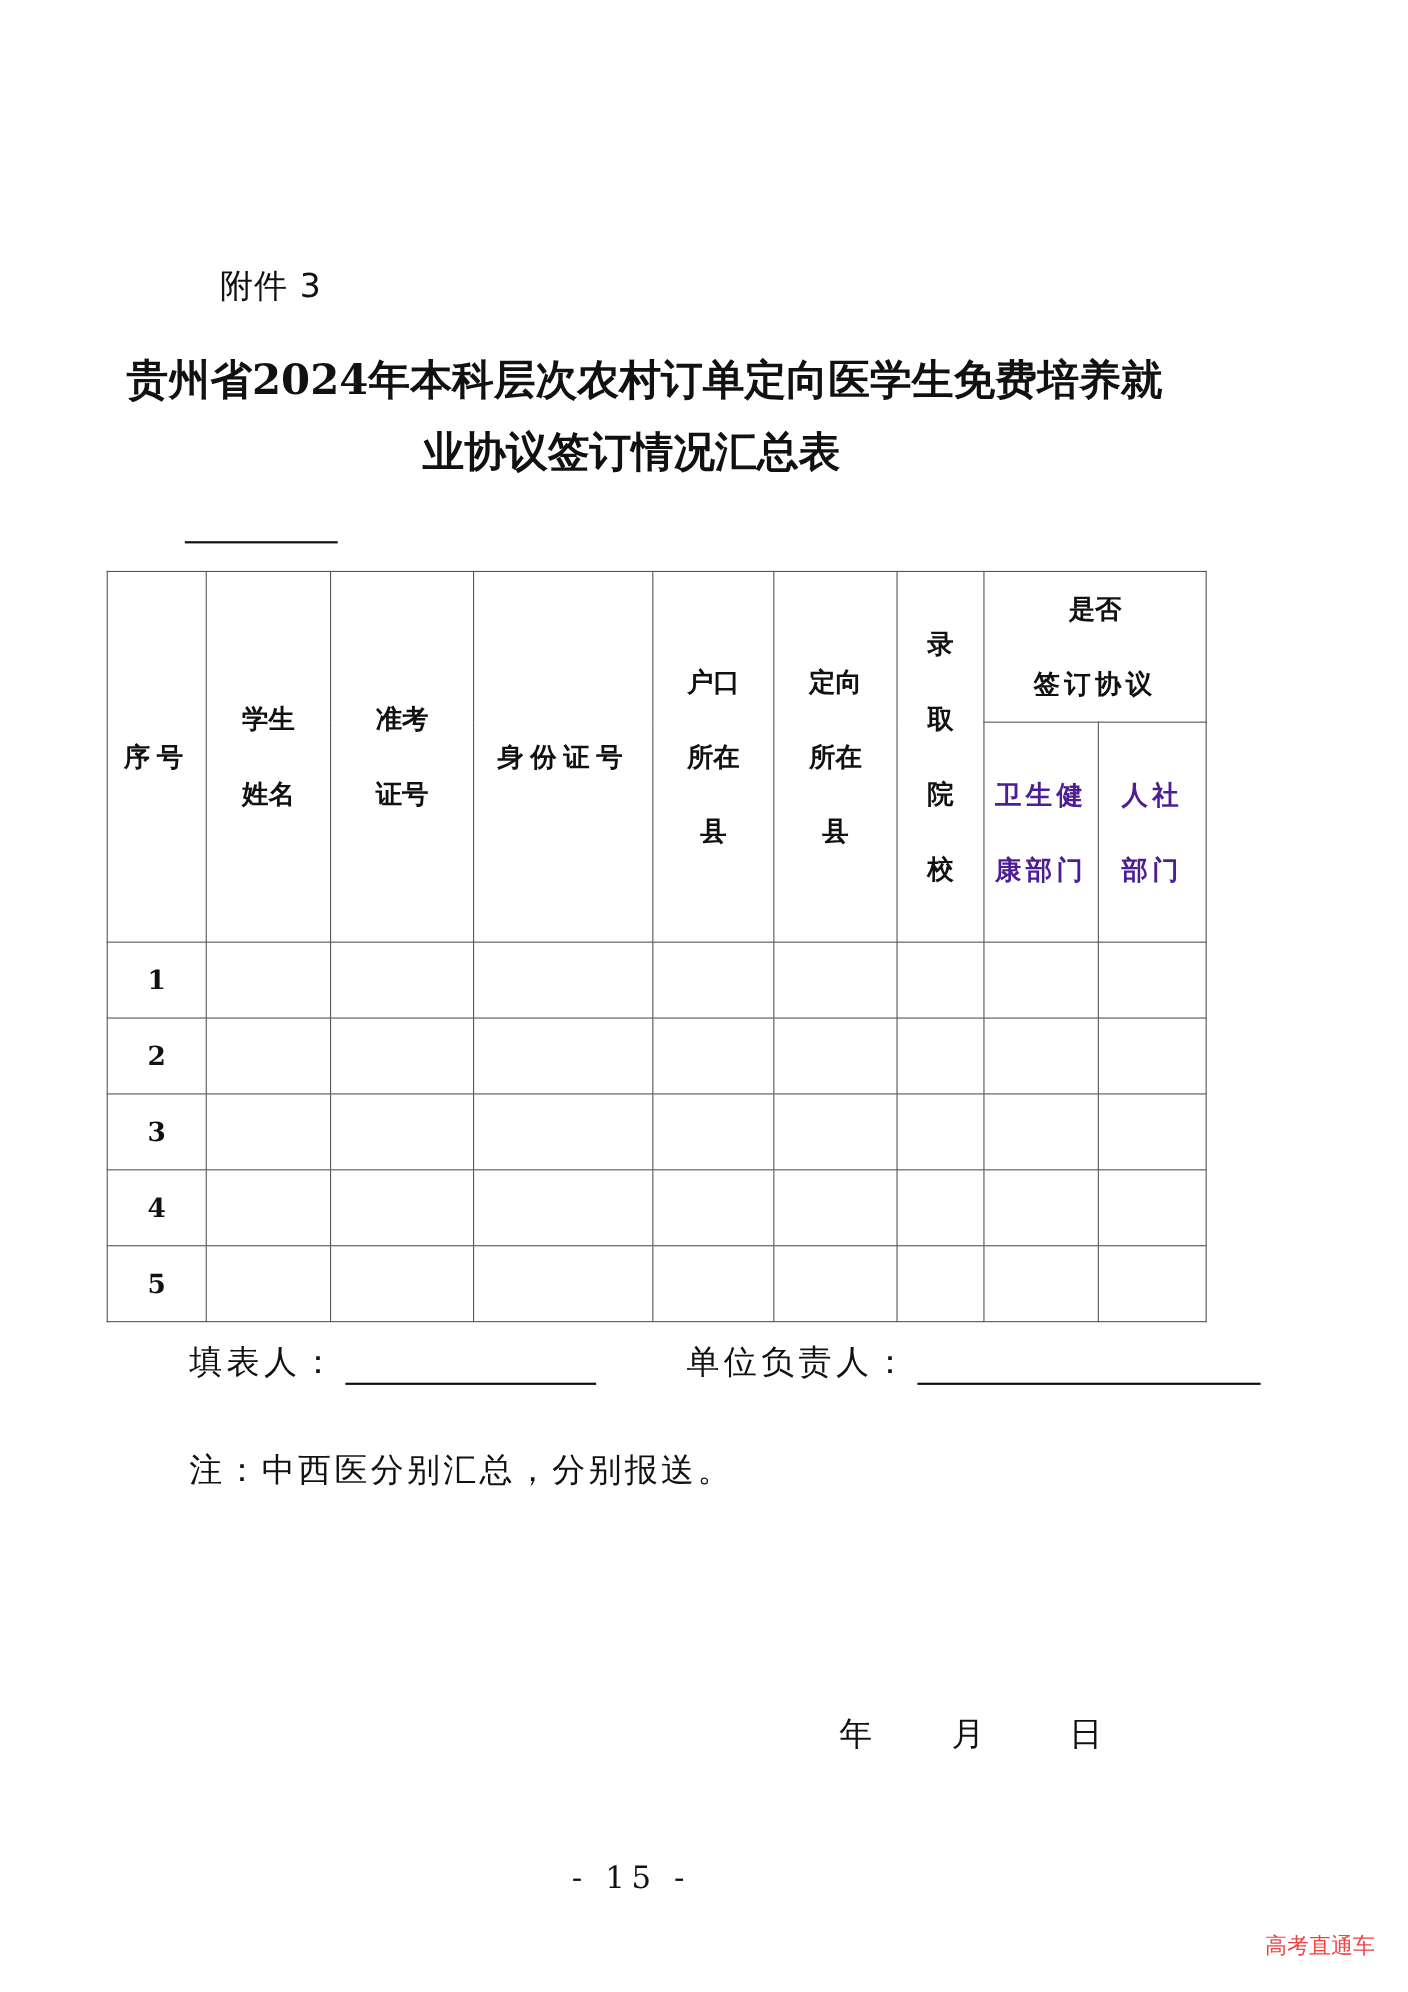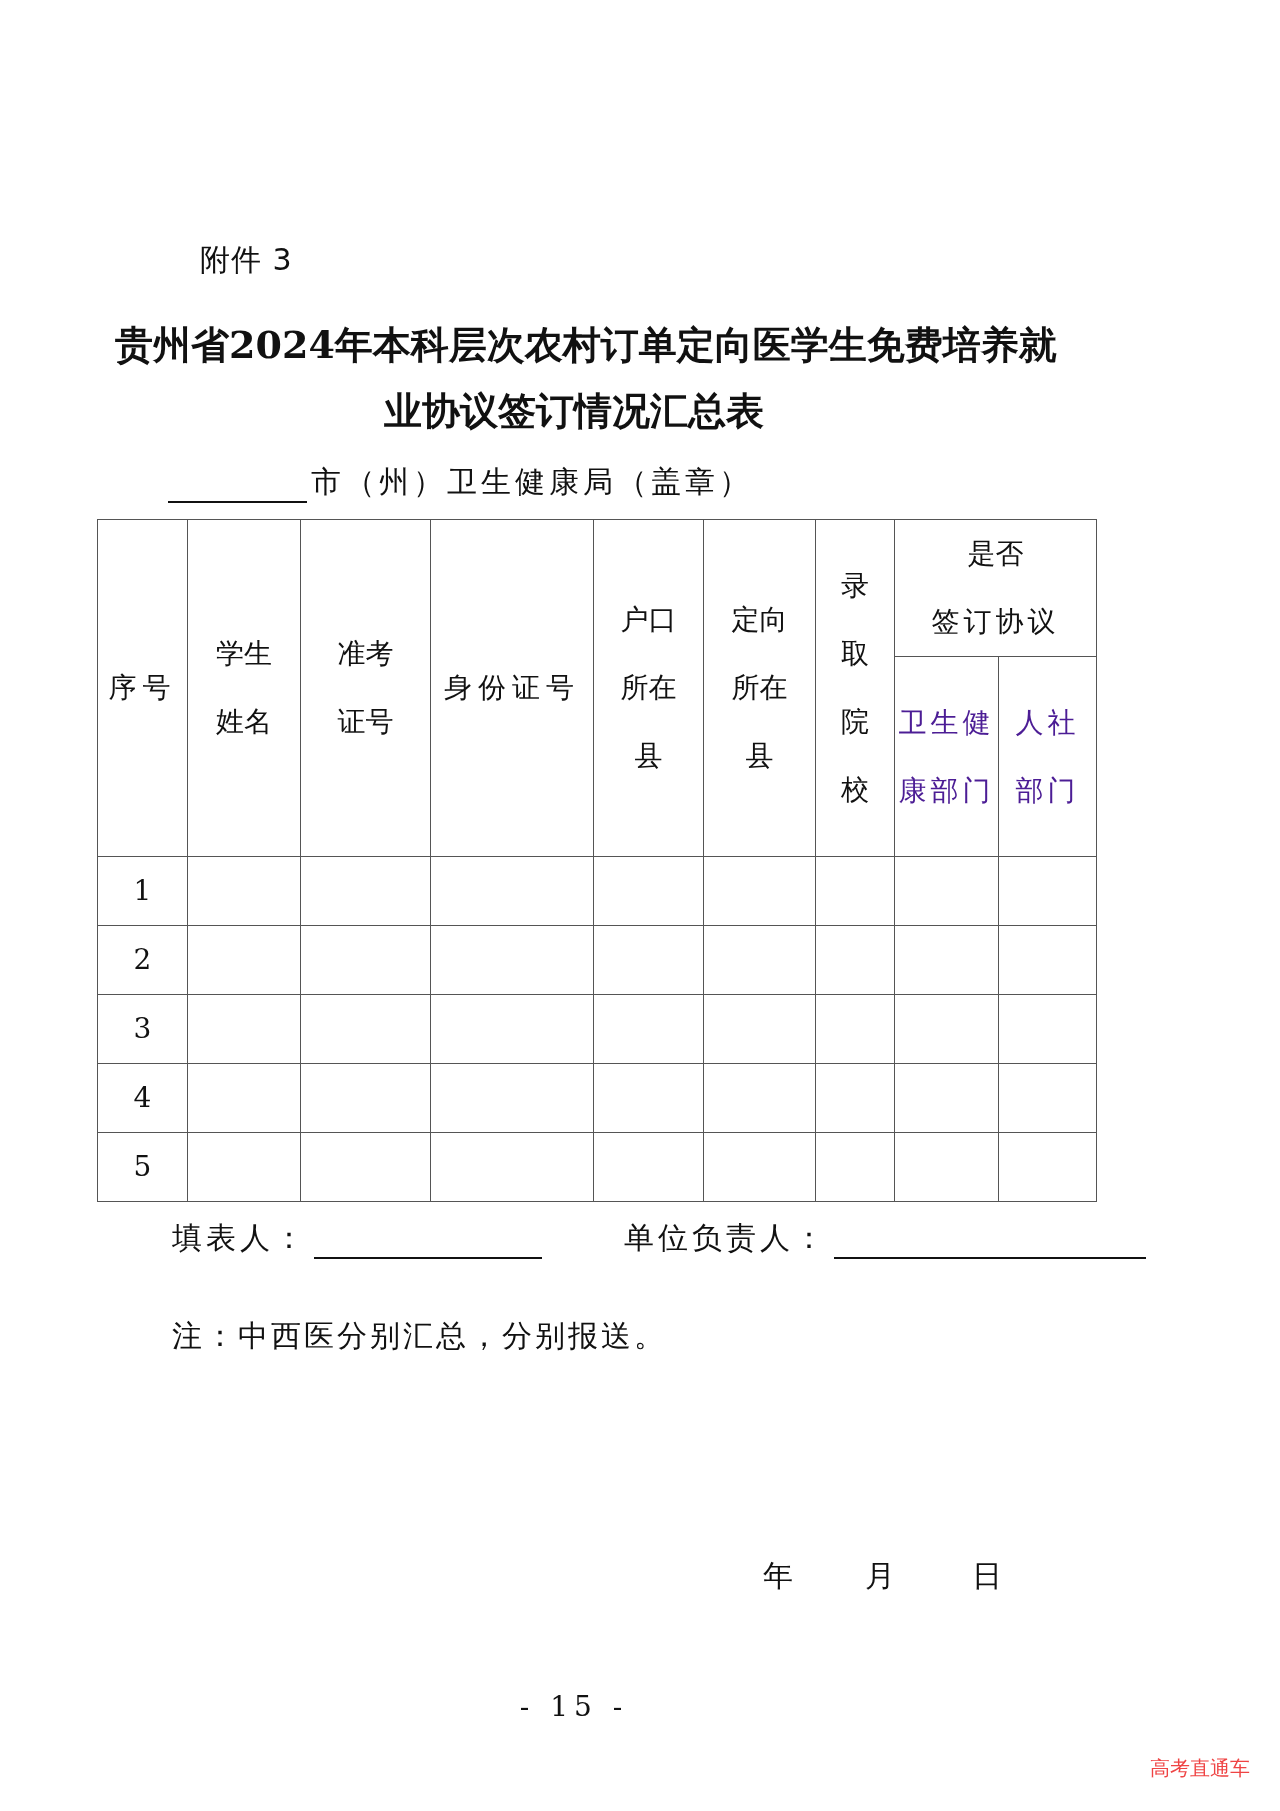--- a/index.html
+++ b/index.html
@@ -7,21 +7,21 @@
          font-family:"DejaVu Serif", "Liberation Serif", serif; color:#111; }
   .abs { position:absolute; }
   .attach { left:172px; top:240px; font-family:"DejaVu Sans","Liberation Sans",sans-serif; font-size:30px; letter-spacing:1px;margin-left:28px; }
   .title { left:0; width:1148px; text-align:center; font-weight:bold; font-size:38px; letter-spacing:0; font-family:"DejaVu Serif","Liberation Serif",serif; }
   .t1 { top:320px; padding-left:24px; box-sizing:border-box; }
   .t2 { top:386px; }
   .city { left:168px; top:462px; font-size:30px; display:flex; align-items:flex-end; letter-spacing:4px; }
   .blank { display:inline-block; border-bottom:2px solid #111; }
   .city .blank { width:139px; height:30px; margin-right:4px; }
   table.form { position:absolute; left:97px; top:519px; width:1000px; border-collapse:collapse; table-layout:fixed; }
-  table.form td, table.form th { border:1.6px solid #555; padding:0; text-align:center; vertical-align:middle; font-weight:normal; font-size:28px; line-height:68px; }
+  table.form td, table.form th { border:1.6px solid #555; padding:0; text-align:center; vertical-align:middle; font-weight:bold; font-size:24px; line-height:68px; }
   .vh { line-height:66px; letter-spacing:6px; }
   .vstack { line-height:68px; }
   .sub { font-size:22px; line-height:44px; letter-spacing:4px; color:#4c1d95; }
   .num { font-size:28px; font-family:"DejaVu Serif","Liberation Serif",serif; }
   .sig { top:1218px; font-size:30px; display:flex; align-items:flex-end; letter-spacing:4px; }
   .sig1 { left:172px; }
   .sig1 .blank { width:228px; height:32px; margin-left:6px; }
   .sig2 { left:605px;margin-left:19px; }
   .sig2 .blank { width:312px; height:32px; margin-left:6px; }
   .note { left:172px; top:1316px; font-size:30px; letter-spacing:3px; }
@@ -32,21 +32,20 @@
 </head>
 <body>
 
 <div class="abs attach">附件 3</div>
 
 <div class="abs title t1">贵州省2024年本科层次农村订单定向医学生免费培养就</div>
 <div class="abs title t2">业协议签订情况汇总表</div>
 
 <div class="abs city">
   <span class="blank"></span>
-  <span>市（州）卫生健康局（盖章）</span>
 </div>
 
 <table class="form">
   <colgroup>
     <col style="width:90px">
       <col style="width:113px">
       <col style="width:130px">
       <col style="width:163px">
     <col style="width:110px">
       <col style="width:112px">

